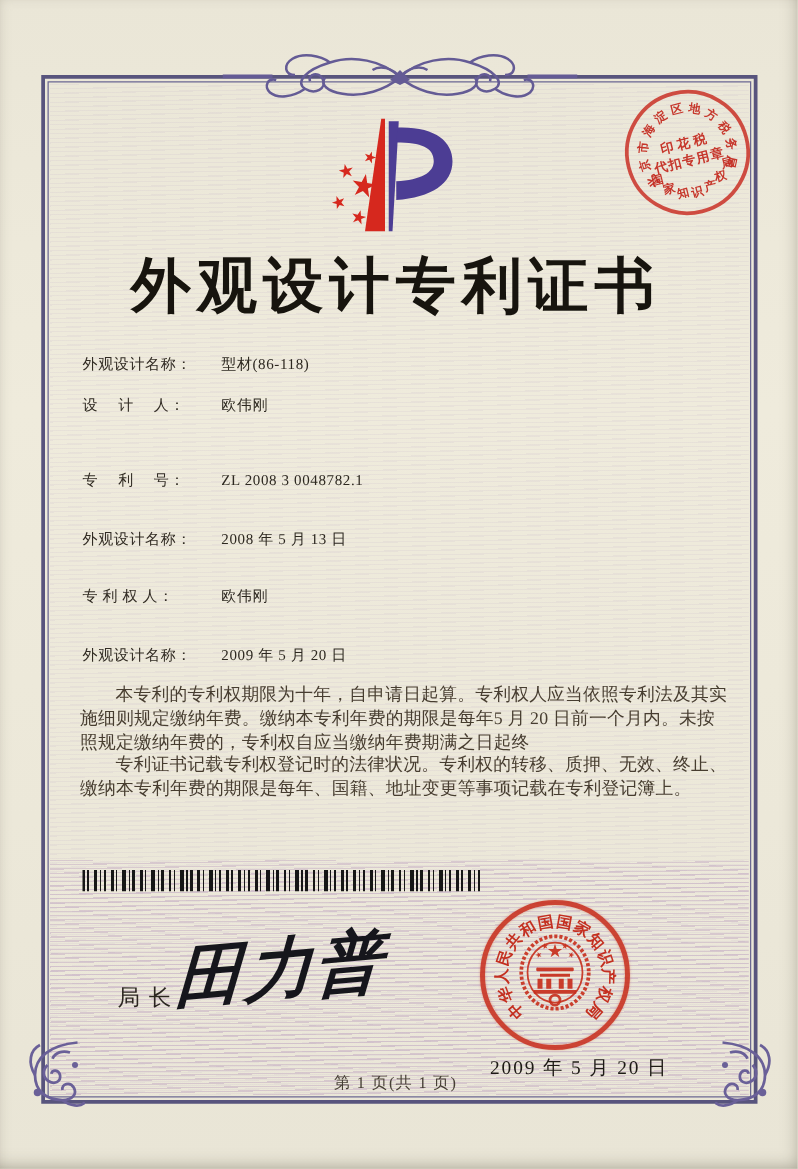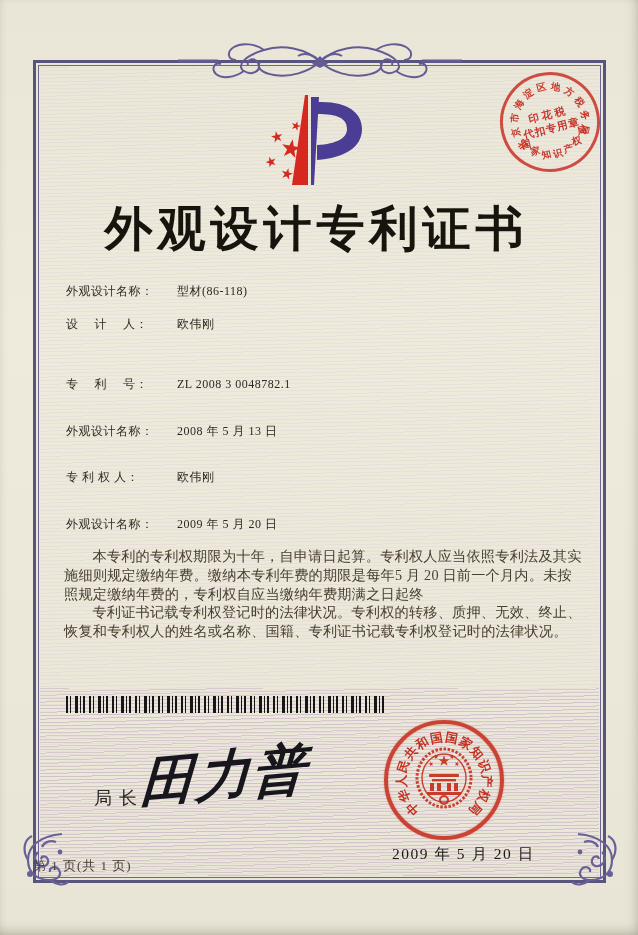--- a/index.html
+++ b/index.html
@@ -99,21 +99,21 @@
   .tax-center1{
     position:absolute;left:0;right:0;top:33px;text-align:center;
     font-size:10.5px;font-weight:700;letter-spacing:3px;
   }
   .tax-center2{
     position:absolute;left:0;right:0;top:47px;text-align:center;
     font-size:10.5px;font-weight:700;letter-spacing:1px;
   }
   .footer-page{
     position:absolute;left:33px;top:857px;width:567px;z-index:4;
-    text-align:left;font-size:13px;letter-spacing:1px;color:#453e33;
+    text-align:center;font-size:13px;letter-spacing:1px;color:#453e33;
   }
   svg{display:block;}
 </style>
 </head>
 <body>
 
 <div class="page">
 
   <div class="guilloche"></div>
   <div class="guilloche-bottom"></div>
@@ -212,21 +212,21 @@
     <span class="flabel">专 利 权 人：</span>
     <span class="fvalue">欧伟刚</span>
   </div>
   <div class="field-row" style="top:516px">
     <span class="flabel">外观设计名称：</span>
     <span class="fvalue">2009 年 5 月 20 日</span>
   </div>
 
   <div class="paras">
     <p>本专利的专利权期限为十年，自申请日起算。专利权人应当依照专利法及其实施细则规定缴纳年费。缴纳本专利年费的期限是每年5 月 20 日前一个月内。未按照规定缴纳年费的，专利权自应当缴纳年费期满之日起终</p>
-    <p>专利证书记载专利权登记时的法律状况。专利权的转移、质押、无效、终止、恢复和专利权人的姓名或名称、国籍、专利证书记载专利权登记时的法律状况。</p>
+    <p>专利证书记载专利权登记时的法律状况。专利权的转移、质押、无效、终止、缴纳本专利年费的期限是每年、国籍、地址变更等事项记载在专利登记簿上。</p>
   </div>
 
   <div class="barcode"></div>
 
   <div class="director">局长</div>
   <div class="signature">田力普</div>
 
   <div class="seal">
     <div class="seal-ring-text arc" style="position: absolute; inset: 0px;">
         <span style="position: absolute; left: 50%; top: 50%; font-size: 12.5px; font-weight: 700; transform: translate(-50%, -50%) rotate(-132deg) translateY(-42px);">中</span>

